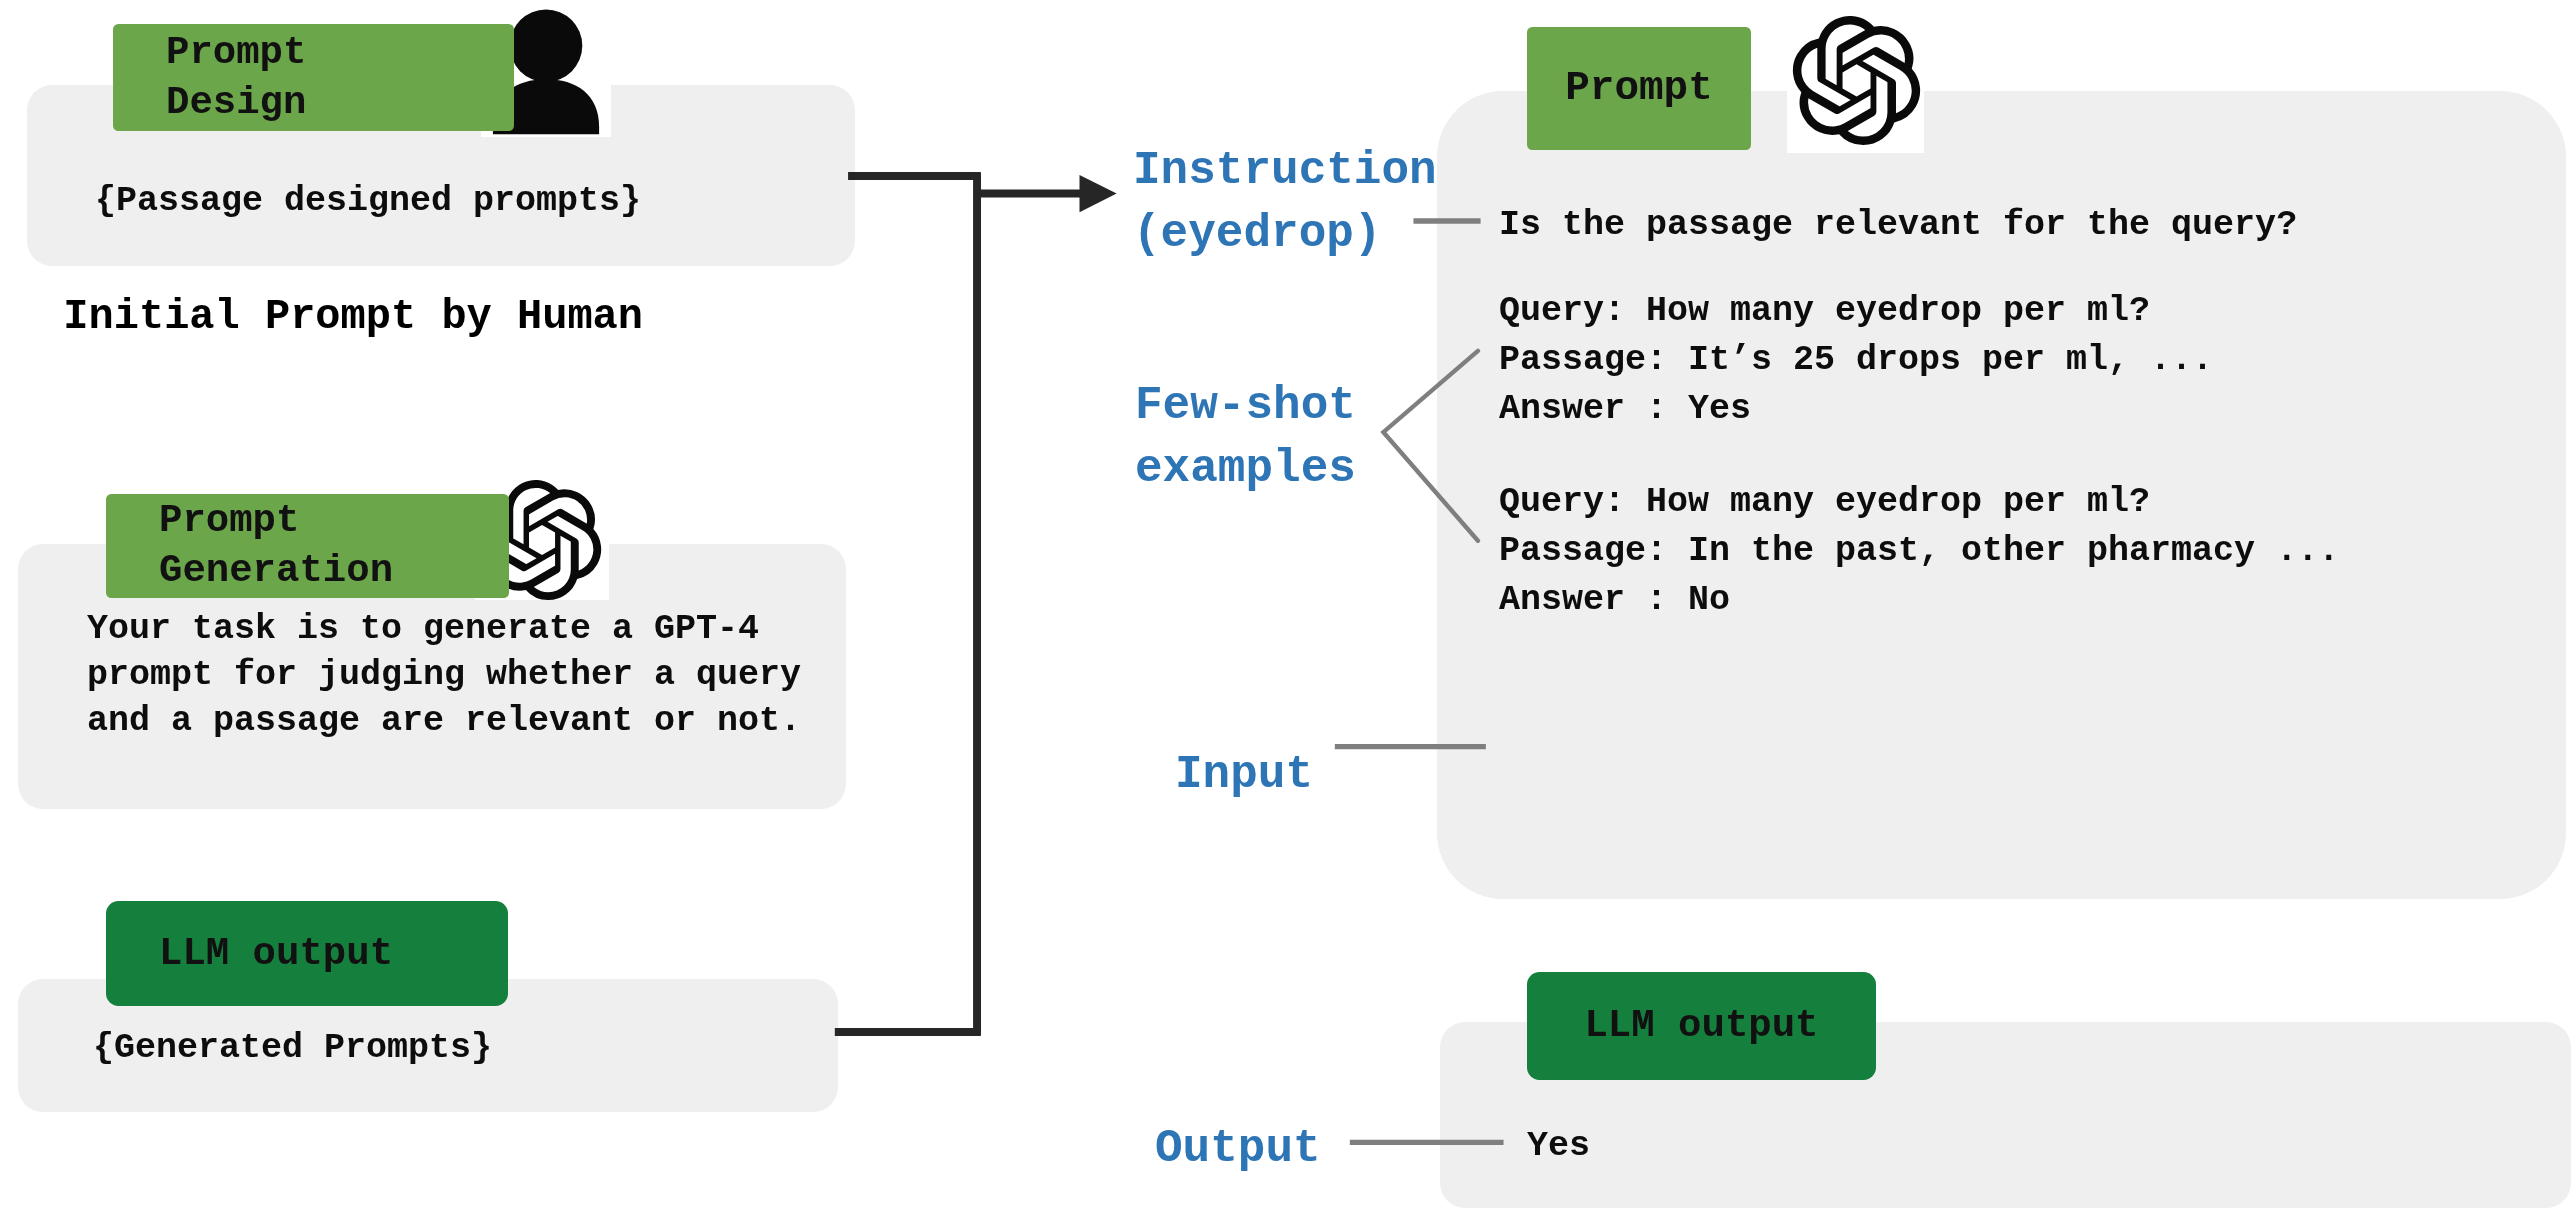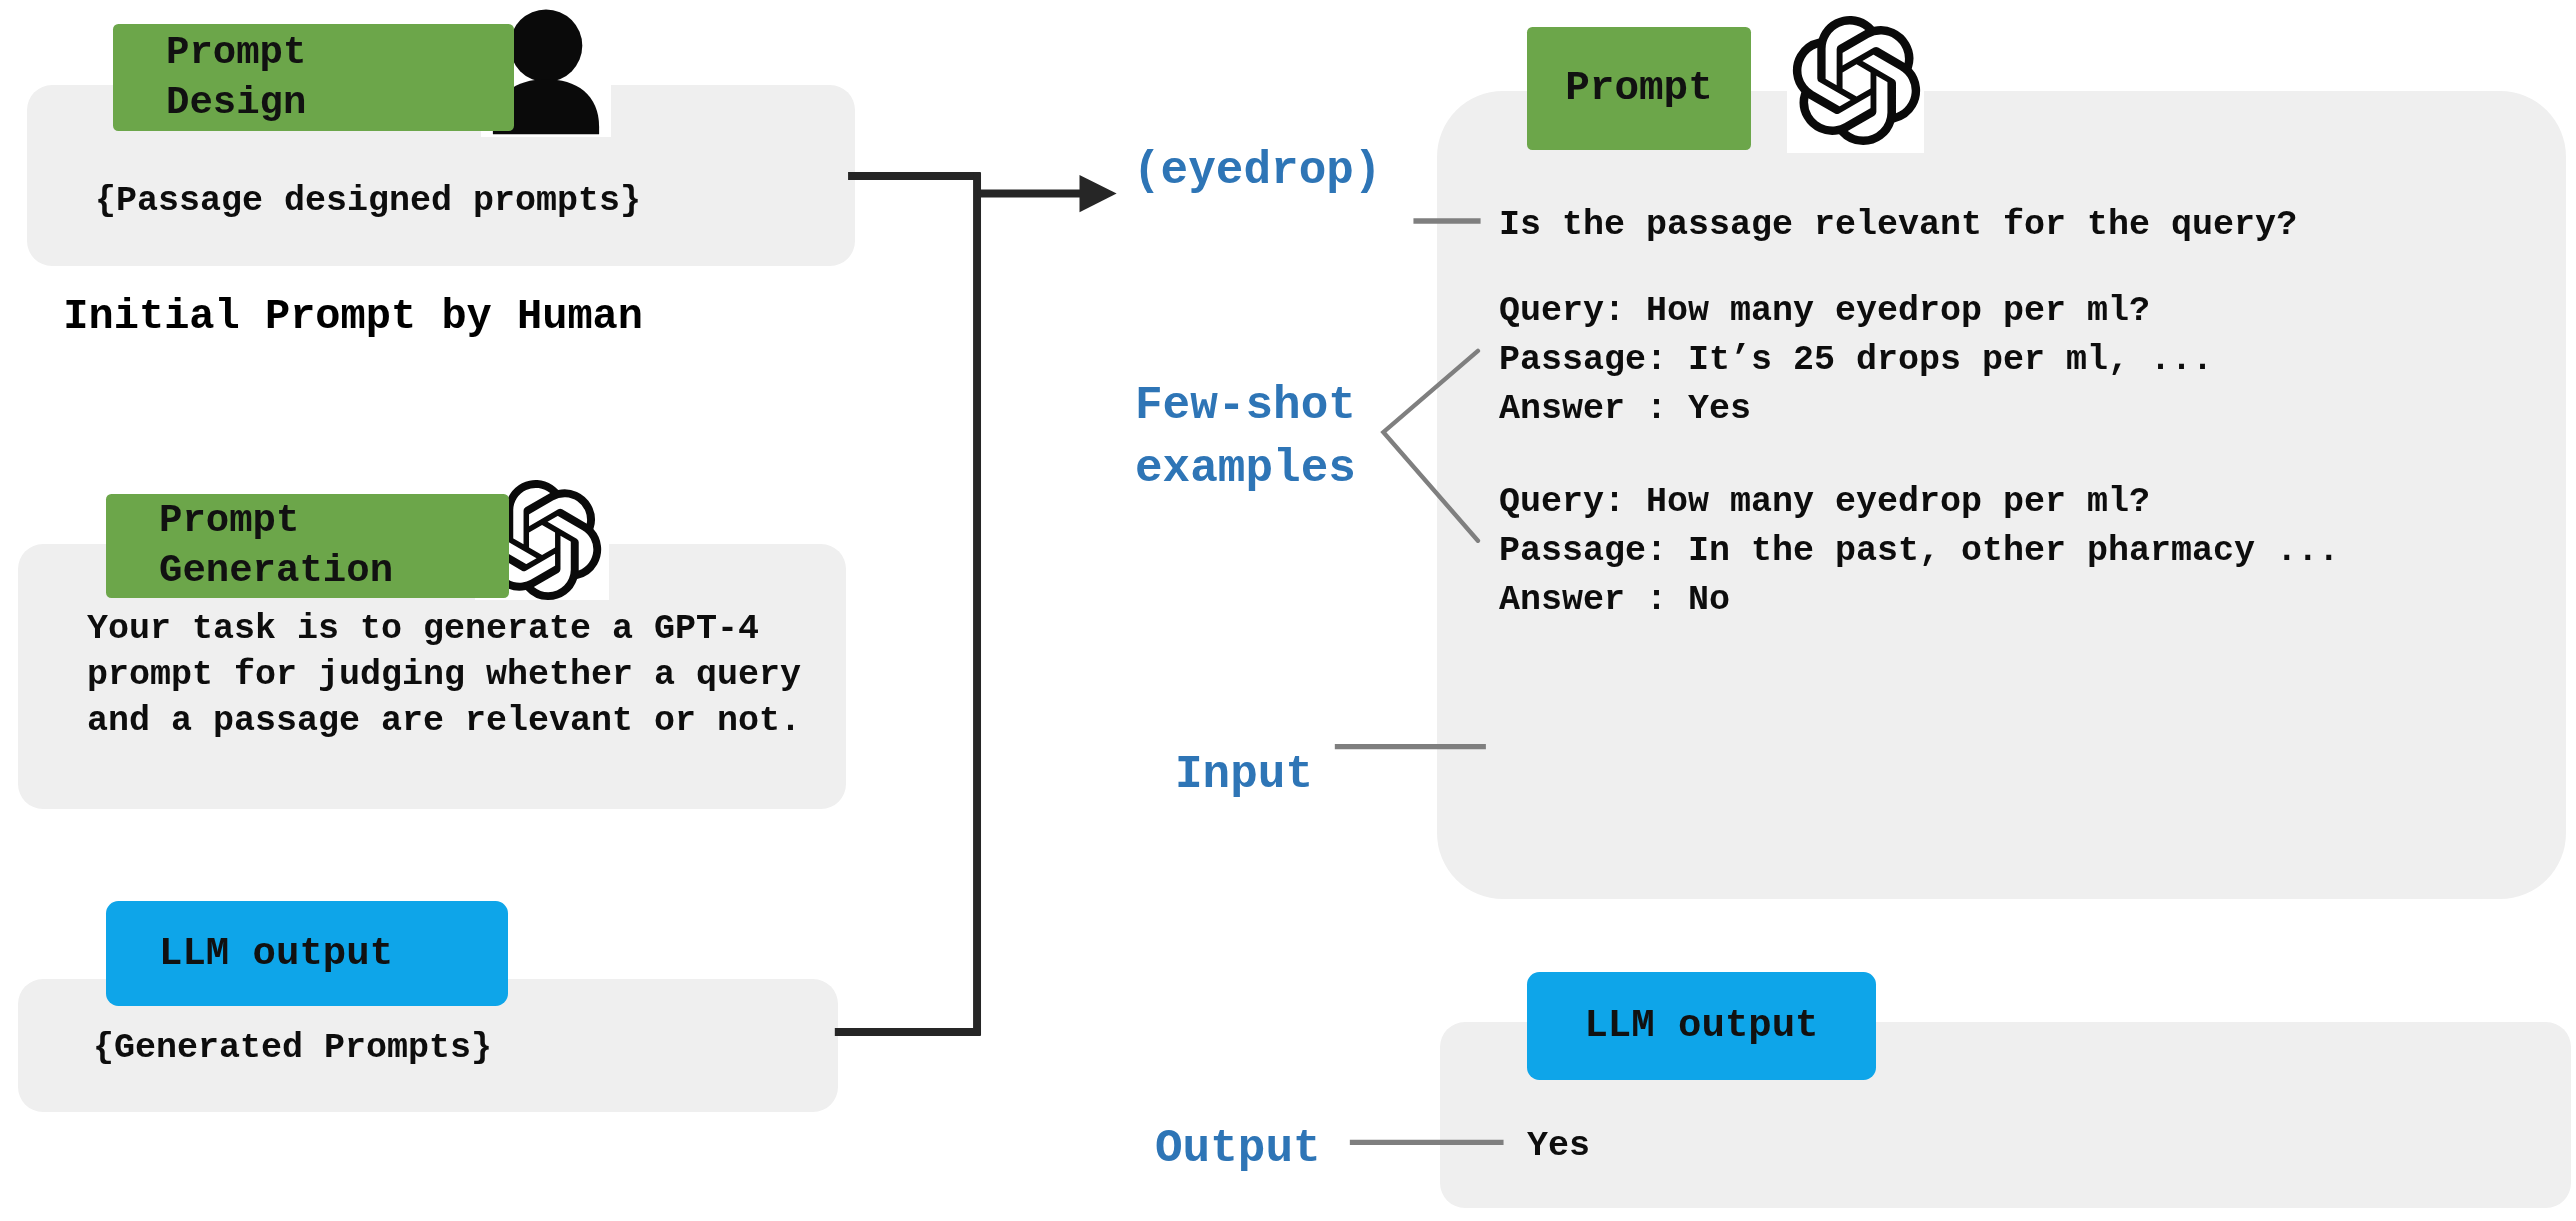--- a/index.html
+++ b/index.html
@@ -6,21 +6,21 @@
   #stage{
     position:relative;width:2576px;height:1222px;overflow:hidden;
     font-family:Liberation Mono, monospace;
     font-weight:bold;color:#0d0d0d;
   }
   .gray-box{position:absolute;background:#efefef;border-radius:25px;z-index:1;}
   .bigbox{border-radius:66px;}
   .label-box{position:absolute;z-index:6;display:flex;flex-direction:column;justify-content:center;
     font-size:39px;line-height:50px;color:#111;}
   .green{background:#6CA64A;border-radius:5.3px;}
-  .orange{background:#0ea5e9;border-radius:12.4px;}
+  .orange{background:#15803d;border-radius:12.4px;}
   .label-pad{padding-left:53px;}
   .label-center{align-items:center;padding-left:0;}
   .icon-patch{position:absolute;background:#ffffff;z-index:4;}
   .icon{position:absolute;z-index:5;}
   .body-text{position:absolute;z-index:7;font-size:35px;line-height:46px;color:#0d0d0d;}
   .caption{position:absolute;z-index:7;font-size:42px;color:#000;text-align:center;}
   .blue-label{position:absolute;z-index:7;font-size:46px;line-height:63px;color:#2E75B6;}
   .panel-line{position:absolute;z-index:7;font-size:35px;line-height:49px;color:#0d0d0d;}
   .answer-redaction{display:inline-block;width:239px;height:57px;background:#ED7D31;
     vertical-align:-17.7px;margin-left:14px;}
@@ -90,20 +90,21 @@
   </div>
 
   <div class="body-text" style="left:95px;top:178px;">{Passage designed prompts}</div>
   <div class="caption" style="left:17.7px;top:293px;width:671px;">Initial Prompt by Human</div>
 
   <div class="body-text" style="left:87px;top:606px;width:777px;">Your task is to generate a GPT-4 prompt for judging whether a query and a passage are relevant or not.</div>
 
   <div class="body-text" style="left:93px;top:1025px;">{Generated Prompts}</div>
 
   <div class="blue-label" style="left:1133px;top:140px;">
+    <div>Instruction</div>
     <div>(eyedrop)</div>
   </div>
   <div class="blue-label" style="left:1135px;top:375px;">
     <div>Few-shot</div>
     <div>examples</div>
   </div>
   <div class="blue-label" style="left:1175px;top:744px;text-align:center;">Input</div>
   <div class="blue-label" style="left:1155px;top:1118px;">Output</div>
 
   <div class="panel-line" style="left:1499px;top:201px;">Is the passage relevant for the query?</div>

